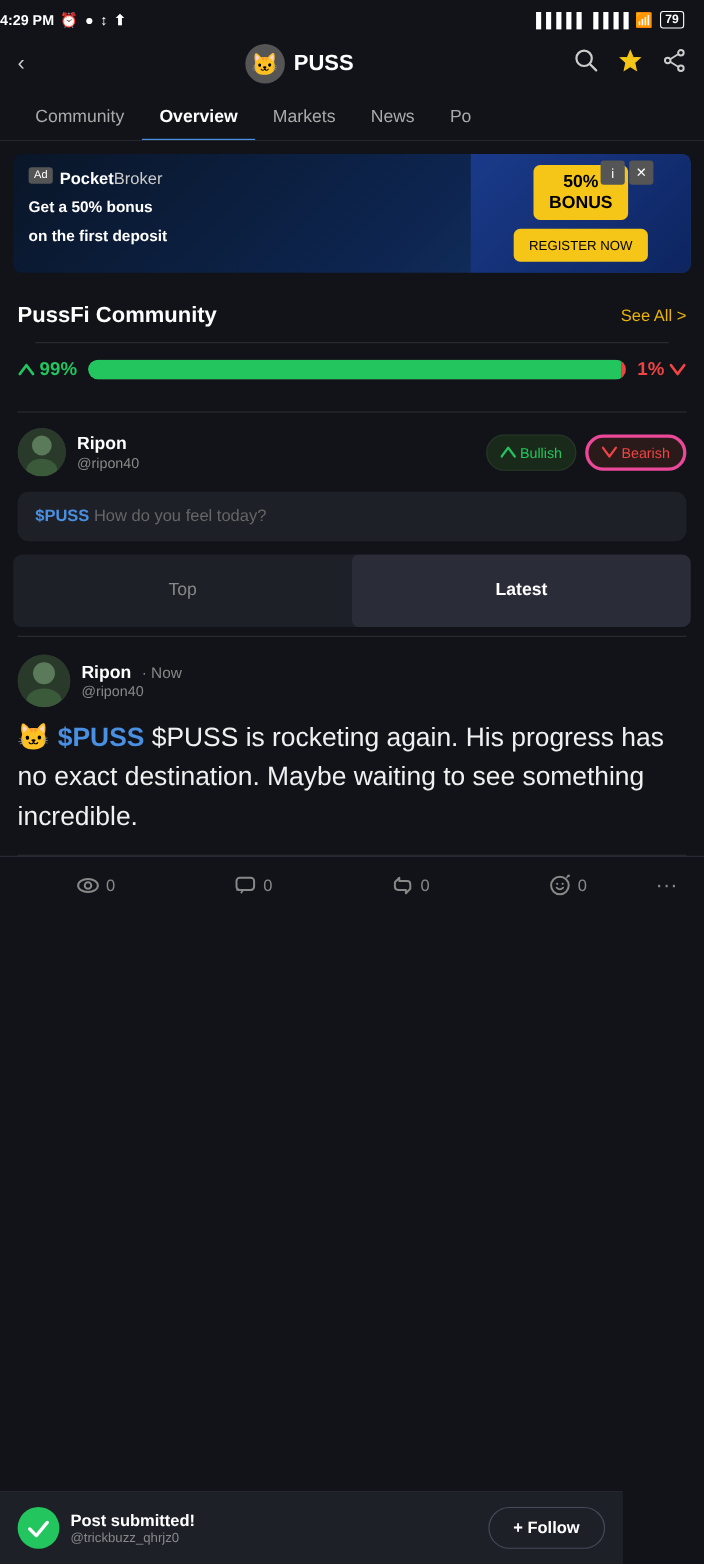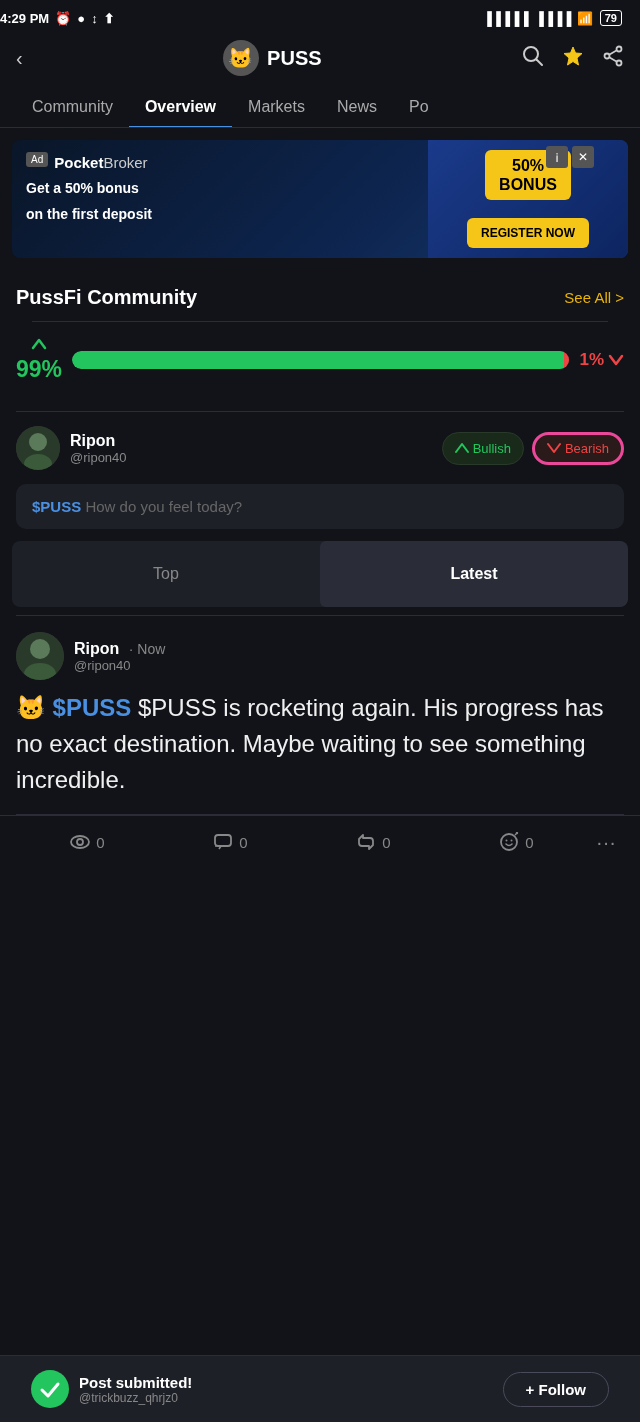--- a/index.html
+++ b/index.html
@@ -130,24 +130,23 @@
       font-weight: 800;
       font-size: 16px;
       text-align: center;
       line-height: 1.2;
     }
     .ad-register {
       background: #f5c518;
       color: #000;
       border-radius: 6px;
       padding: 8px 14px;
-      font-weight: 700;
+      font-weight: 400;
       font-size: 12px;
       text-align: center;
-      margin-top: 10px;
     }
     .ad-close {
       position: absolute;
       top: 6px;
       right: 34px;
       background: #555;
       border: none;
       color: #fff;
       font-size: 12px;
       width: 22px;
@@ -199,27 +198,26 @@
     .votes { color: #888; font-size: 14px; }
 
     .sentiment-bar-row {
       display: flex;
       align-items: center;
       gap: 10px;
       margin-bottom: 16px;
     }
     .bull-pct {
       color: #22c55e;
-      font-size: 23px;
+      font-size: 17px;
       font-weight: 700;
       display: flex;
       align-items: center;
       gap: 4px;
       white-space: nowrap;
-      flex-direction: column;
     }
     .bar-container {
       flex: 1;
       height: 18px;
       background: #333;
       border-radius: 9px;
       overflow: hidden;
       display: flex;
     }
     .bar-green {
@@ -387,26 +385,25 @@
       background: none;
       border: none;
       padding: 0 8px;
     }
 
     
     .bottom-notification {
       position: fixed;
       bottom: 0;
       left: 0;
-      width: 640px;
+      width: 566px;
       background: #1e2028;
       display: flex;
-      align-items: center;
       justify-content: space-between;
-      padding: 14px 31px;
+      padding: 14px 16px;
       border-top: 1px solid #2a2d35;
     }
     .notif-left { display: flex; align-items: center; gap: 10px; }
     .notif-avatar {
       width: 38px;
       height: 38px;
       border-radius: 50%;
       background: #22c55e;
       display: flex;
       align-items: center;

